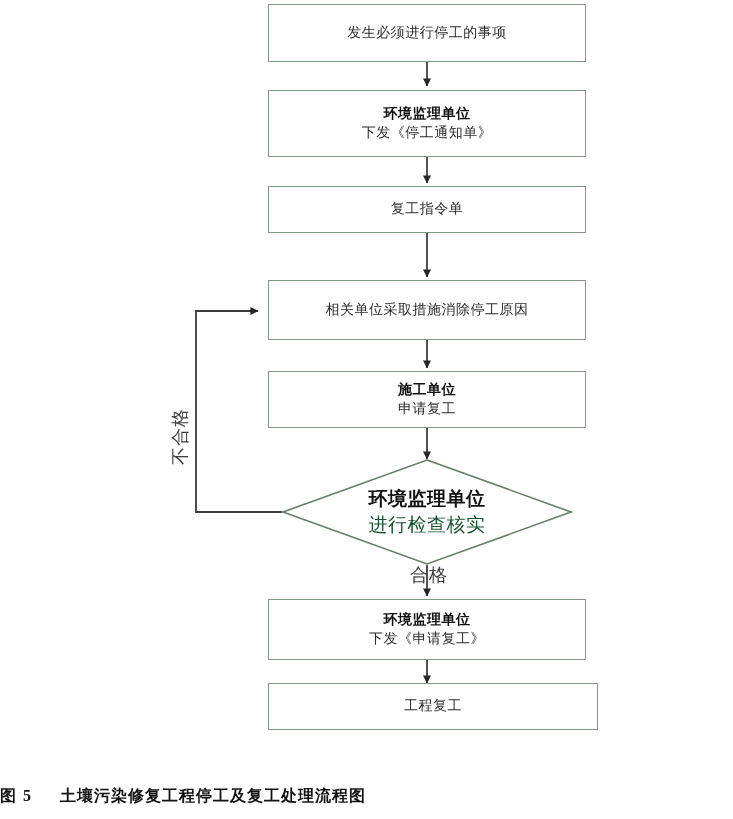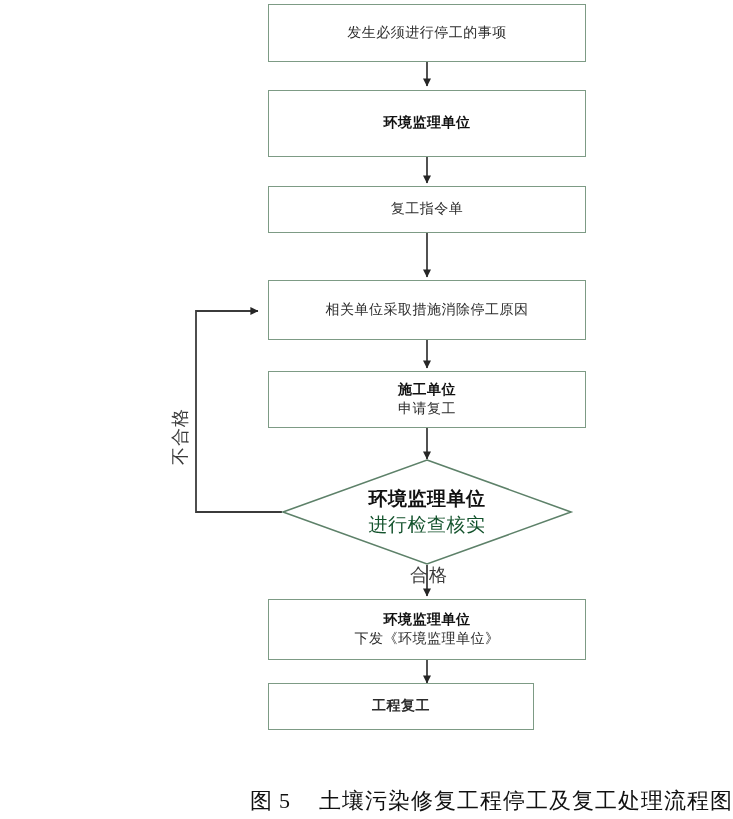--- a/index.html
+++ b/index.html
@@ -103,23 +103,23 @@
   .edge-label.vertical {
     transform: rotate(-90deg);
     transform-origin: left top;
   }
   
   .caption {
     position: absolute;
     left: 0;
     top: 786px;
     width: 733px;
-    text-align: right;
-    font-size: 22px;
-    font-weight: normal;
+    text-align: left;
+    font-size: 16px;
+    font-weight: bold;
     letter-spacing: 1px;
     color: #111111;
   }
   .caption .num {
     margin-right: 6px;
   }
   .caption .sep {
     display: inline-block;
     width: 22px;
   }
@@ -152,20 +152,21 @@
 
     <path d="M 282 512 L 196 512 L 196 311 L 258 311" fill="none" stroke="#3b3b3b" stroke-width="1.8" marker-end="url(#arrowhead)"></path>
   </svg>
 
   <div class="node" style="left:268px; top:4px; width:318px; height:58px;">
     <span class="line">发生必须进行停工的事项</span>
   </div>
 
   <div class="node" style="left:268px; top:90px; width:318px; height:67px;">
     <span class="line bold">环境监理单位</span>
+    <span class="line">下发《停工通知单》</span>
   </div>
 
   <div class="node" style="left:268px; top:186px; width:318px; height:47px;">
     <span class="line">复工指令单</span>
   </div>
 
   <div class="node" style="left:268px; top:371px; width:318px; height:57px;">
     <span class="line bold">施工单位</span>
     <span class="line">申请复工</span>
   </div>
@@ -179,24 +180,24 @@
       <polygon points="145,1 289,53 145,105 1,53" fill="#ffffff" stroke="#5d8169" stroke-width="1.6"></polygon>
     </svg>
     <div class="diamond-label">
       <span class="line bold">环境监理单位</span>
       <span class="line">进行检查核实</span>
     </div>
   </div>
 
   <div class="node" style="left:268px; top:599px; width:318px; height:61px;">
     <span class="line bold">环境监理单位</span>
-    <span class="line">下发《环境监理单位》</span>
-  </div>
-
-  <div class="node" style="left:268px; top:683px; width:266px; height:47px;font-weight:bold;">
+    <span class="line">下发《申请复工》</span>
+  </div>
+
+  <div class="node" style="left:268px; top:683px; width:330px; height:47px;">
     <span class="line">工程复工</span>
   </div>
 
   <div class="edge-label" style="left:410px; top:563px;">合格</div>
 
   <div class="edge-label vertical" style="left:168px; top:465px;">不合格</div>
 
   <div class="caption">
     <span class="num">图</span><span class="num">5</span><span class="sep"></span><span>土壤污染修复工程停工及复工处理流程图</span>
   </div>

